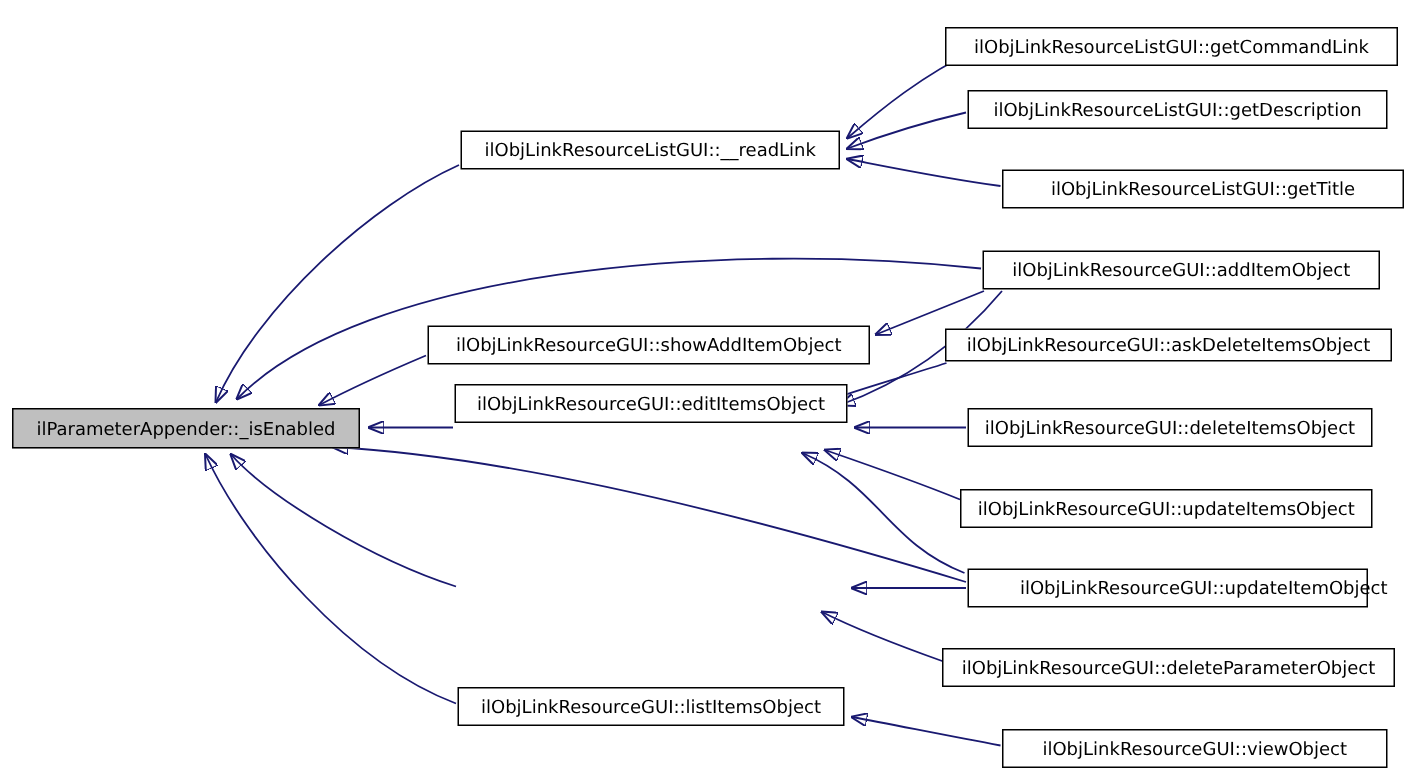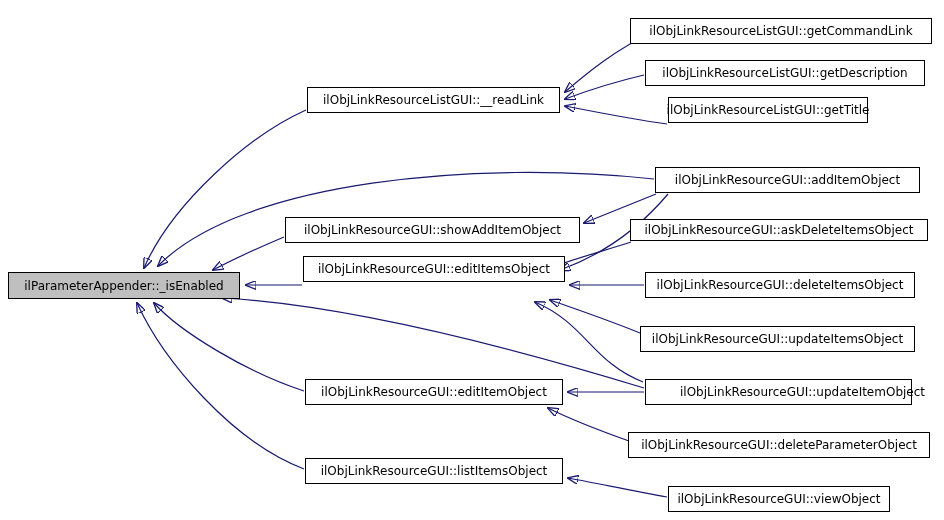--- a/index.html
+++ b/index.html
@@ -80,37 +80,36 @@
   </svg>
 
   <div class="graph-node highlighted" style="left:8px;   top:272px; width:232px; height:27px;">ilParameterAppender::_isEnabled</div>
 
   <div class="graph-node" style="left:307px; top:87px;  width:253px; height:26px;">ilObjLinkResourceListGUI::__readLink</div>
 
   <div class="graph-node" style="left:285px; top:217px; width:295px; height:26px;">ilObjLinkResourceGUI::showAddItemObject</div>
 
   <div class="graph-node" style="left:303px; top:256px; width:262px; height:26px;">ilObjLinkResourceGUI::editItemsObject</div>
 
-  <div class="graph-node" style="left:305px; top:379px; width:258px; height:26px;">ilObjLinkResourceGUI::editItemObject</div>
 
   <div class="graph-node" style="left:305px; top:458px; width:258px; height:26px;">ilObjLinkResourceGUI::listItemsObject</div>
 
   <div class="graph-node" style="left:630px; top:18px;   width:302px; height:26px;">ilObjLinkResourceListGUI::getCommandLink</div>
 
   <div class="graph-node" style="left:645px; top:60px;  width:280px; height:26px;">ilObjLinkResourceListGUI::getDescription</div>
 
-  <div class="graph-node" style="left:668px; top:97px; width:200px; height:26px;">ilObjLinkResourceListGUI::getTitle</div>
+  <div class="graph-node" style="left:668px; top:113px; width:268px; height:26px;">ilObjLinkResourceListGUI::getTitle</div>
 
   <div class="graph-node" style="left:655px; top:167px; width:265px; height:26px;">ilObjLinkResourceGUI::addItemObject</div>
 
   <div class="graph-node" style="left:630px; top:219px; width:298px; height:22px;">ilObjLinkResourceGUI::askDeleteItemsObject</div>
 
   <div class="graph-node" style="left:645px; top:272px; width:270px; height:26px;">ilObjLinkResourceGUI::deleteItemsObject</div>
 
   <div class="graph-node" style="left:640px; top:326px; width:275px; height:26px;">ilObjLinkResourceGUI::updateItemsObject</div>
 
   <div class="graph-node" style="left:645px; top:379px; width:267px; height:26px;padding-left:48px;">ilObjLinkResourceGUI::updateItemObject</div>
 
   <div class="graph-node" style="left:628px; top:432px; width:302px; height:26px;">ilObjLinkResourceGUI::deleteParameterObject</div>
 
-  <div class="graph-node" style="left:668px; top:486px; width:222px; height:26px;">ilObjLinkResourceGUI::viewObject</div>
+  <div class="graph-node" style="left:668px; top:486px; width:257px; height:26px;">ilObjLinkResourceGUI::viewObject</div>
 
 </div>
 
 </body></html>

